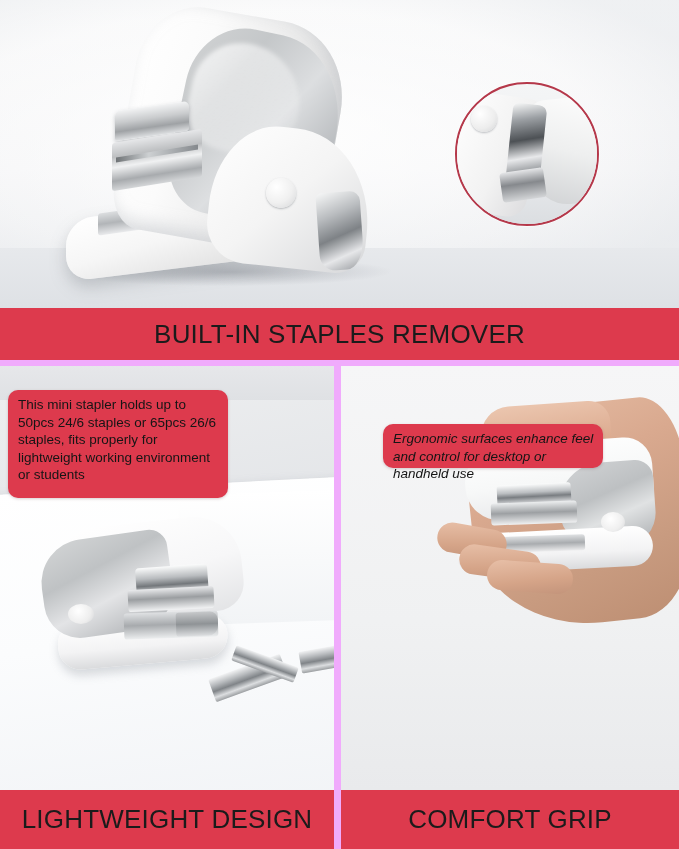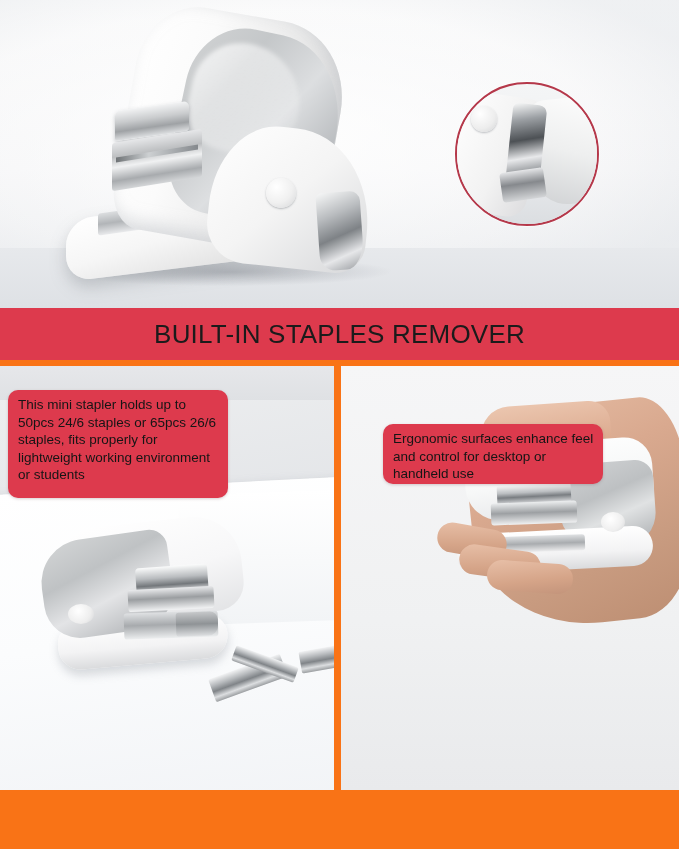--- a/index.html
+++ b/index.html
@@ -8,21 +8,21 @@
     background: #ffffff;
   }
   body {
     font-family: "Liberation Sans", sans-serif;
   }
   #page {
     position: relative;
     width: 679px;
     height: 849px;
     overflow: hidden;
-    background: #f97316;
+    background: #f0abfc;
   }
 
   
   .panel-top {
     position: absolute;
     left: 0; top: 0;
     width: 679px; height: 308px;
     background:
       linear-gradient(180deg, #fdfdfd 0%, #f8f8f9 55%, #eceef0 100%);
     overflow: hidden;
@@ -420,21 +420,21 @@
     padding: 6px 9px 7px 10px;
     box-sizing: border-box;
     box-shadow: 0 1px 3px rgba(120,80,90,0.28);
   }
   .callout-left {
     left: 8px; top: 390px;
     width: 220px; height: 108px;
   }
   .callout-right {
     left: 383px; top: 424px;
-    width: 220px; height: 60px;
+    width: 220px; height: 44px; font-style: italic;
   }
 
   .banner span, .callout span { display: block; }
 </style>
 </head>
 <body>
 
 <div id="page">
 
   <div class="panel-top">
@@ -488,20 +488,23 @@
 
     <div class="staple-a"></div>
     <div class="staple-b"></div>
     <div class="staple-c"></div>
   </div>
 
   <div class="callout callout-left">
     <span>This mini stapler holds up to 50pcs 24/6 staples or 65pcs 26/6 staples, fits properly for lightweight working environment or students</span>
   </div>
 
+  <div class="banner banner-bl">
+    <span>LIGHTWEIGHT DESIGN</span>
+  </div>
 
   <div class="panel-br">
     <div class="br-hand"></div>
     <div class="br-thumbtop"></div>
 
     <div class="br-stapler">
       <div class="brs-white-arm"></div>
       <div class="brs-grey"></div>
       <div class="brs-chrome1"></div>
       <div class="brs-chrome2"></div>
@@ -512,14 +515,17 @@
 
     <div class="br-finger1"></div>
     <div class="br-finger2"></div>
     <div class="br-finger3"></div>
   </div>
 
   <div class="callout callout-right">
     <span>Ergonomic surfaces enhance feel and control for desktop or handheld use</span>
   </div>
 
+  <div class="banner banner-br">
+    <span>COMFORT GRIP</span>
+  </div>
 
 </div>
 
 </body></html>

